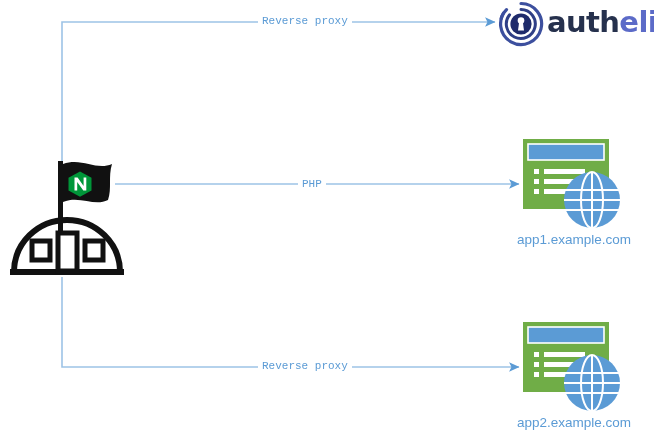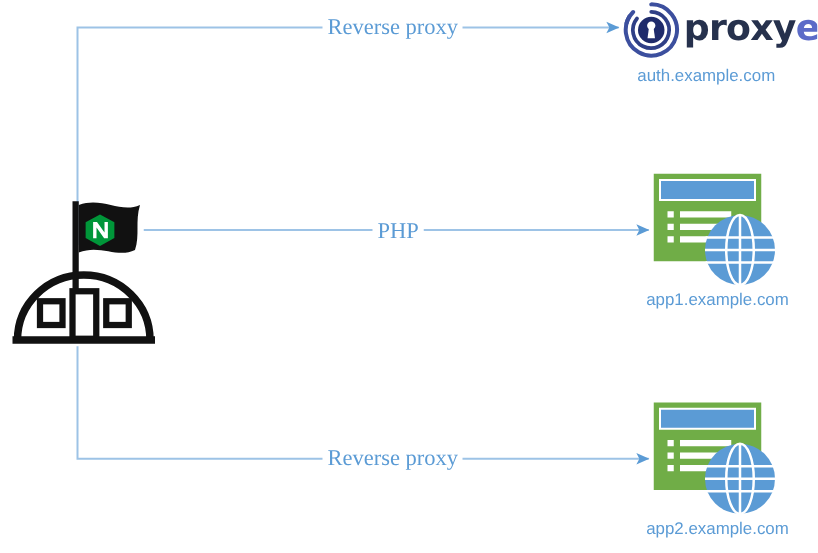--- a/index.html
+++ b/index.html
@@ -20,22 +20,22 @@
   .svg-layer {
     position: absolute;
     left: 0;
     top: 0;
     width: 654px;
     height: 442px;
   }
   .edge-label {
     position: absolute;
     color: #5B9BD5;
-    font-size: 18px;
-    font-family: Liberation Serif, serif;
+    font-size: 11px;
+    font-family: Liberation Mono, monospace;
     background: #ffffff;
     padding: 0 4px;
     white-space: nowrap;
     line-height: 16px;
   }
   .node-caption {
     position: absolute;
     color: #5B9BD5;
     font-size: 13.5px;
     font-family: "Liberation Sans", sans-serif;
@@ -111,25 +111,24 @@
       <path d="M9.5,13.2 A20.5,20.5 0 0 0 7.2,18.5" fill="none" stroke="#3C4F9E" stroke-width="3.2" stroke-linecap="round"></path>
 
       <path d="M27,9.5 A14.5,14.5 0 1 1 15.6,14.8" fill="none" stroke="#2F3F86" stroke-width="3" stroke-linecap="round"></path>
 
       <circle cx="27" cy="24" r="10.6" fill="#1F2B6B"></circle>
 
       <circle cx="27" cy="20.5" r="3.3" fill="#ffffff"></circle>
       <path d="M25.1,22.5 L28.9,22.5 L30.0,30.6 L24.0,30.6 Z" fill="#ffffff"></path>
     </svg>
     <div class="wordmark" style="left:53px; top:7px;">
-      <span class="wm-dark">proxy</span><span class="wm-light">elia</span>
+      <span class="wm-dark">auth</span><span class="wm-light">elia</span>
     </div>
   </div>
 
-  <div class="node-caption" style="left:480px; top:52px; width:170px;">auth.example.com</div>
 
   <div class="node-box" style="left:522px; top:138px; width:104px; height:92px;">
     <svg width="104" height="92" viewBox="0 0 104 92" xmlns="http://www.w3.org/2000/svg">
 
       <rect x="1" y="1" width="86" height="70" fill="#70AD47"></rect>
 
       <rect x="6" y="6" width="76" height="16" fill="#5B9BD5" stroke="#ffffff" stroke-width="1.6"></rect>
 
       <rect x="12" y="31" width="5" height="5" fill="#ffffff"></rect>
       <rect x="22" y="31" width="41" height="5" fill="#ffffff"></rect>

